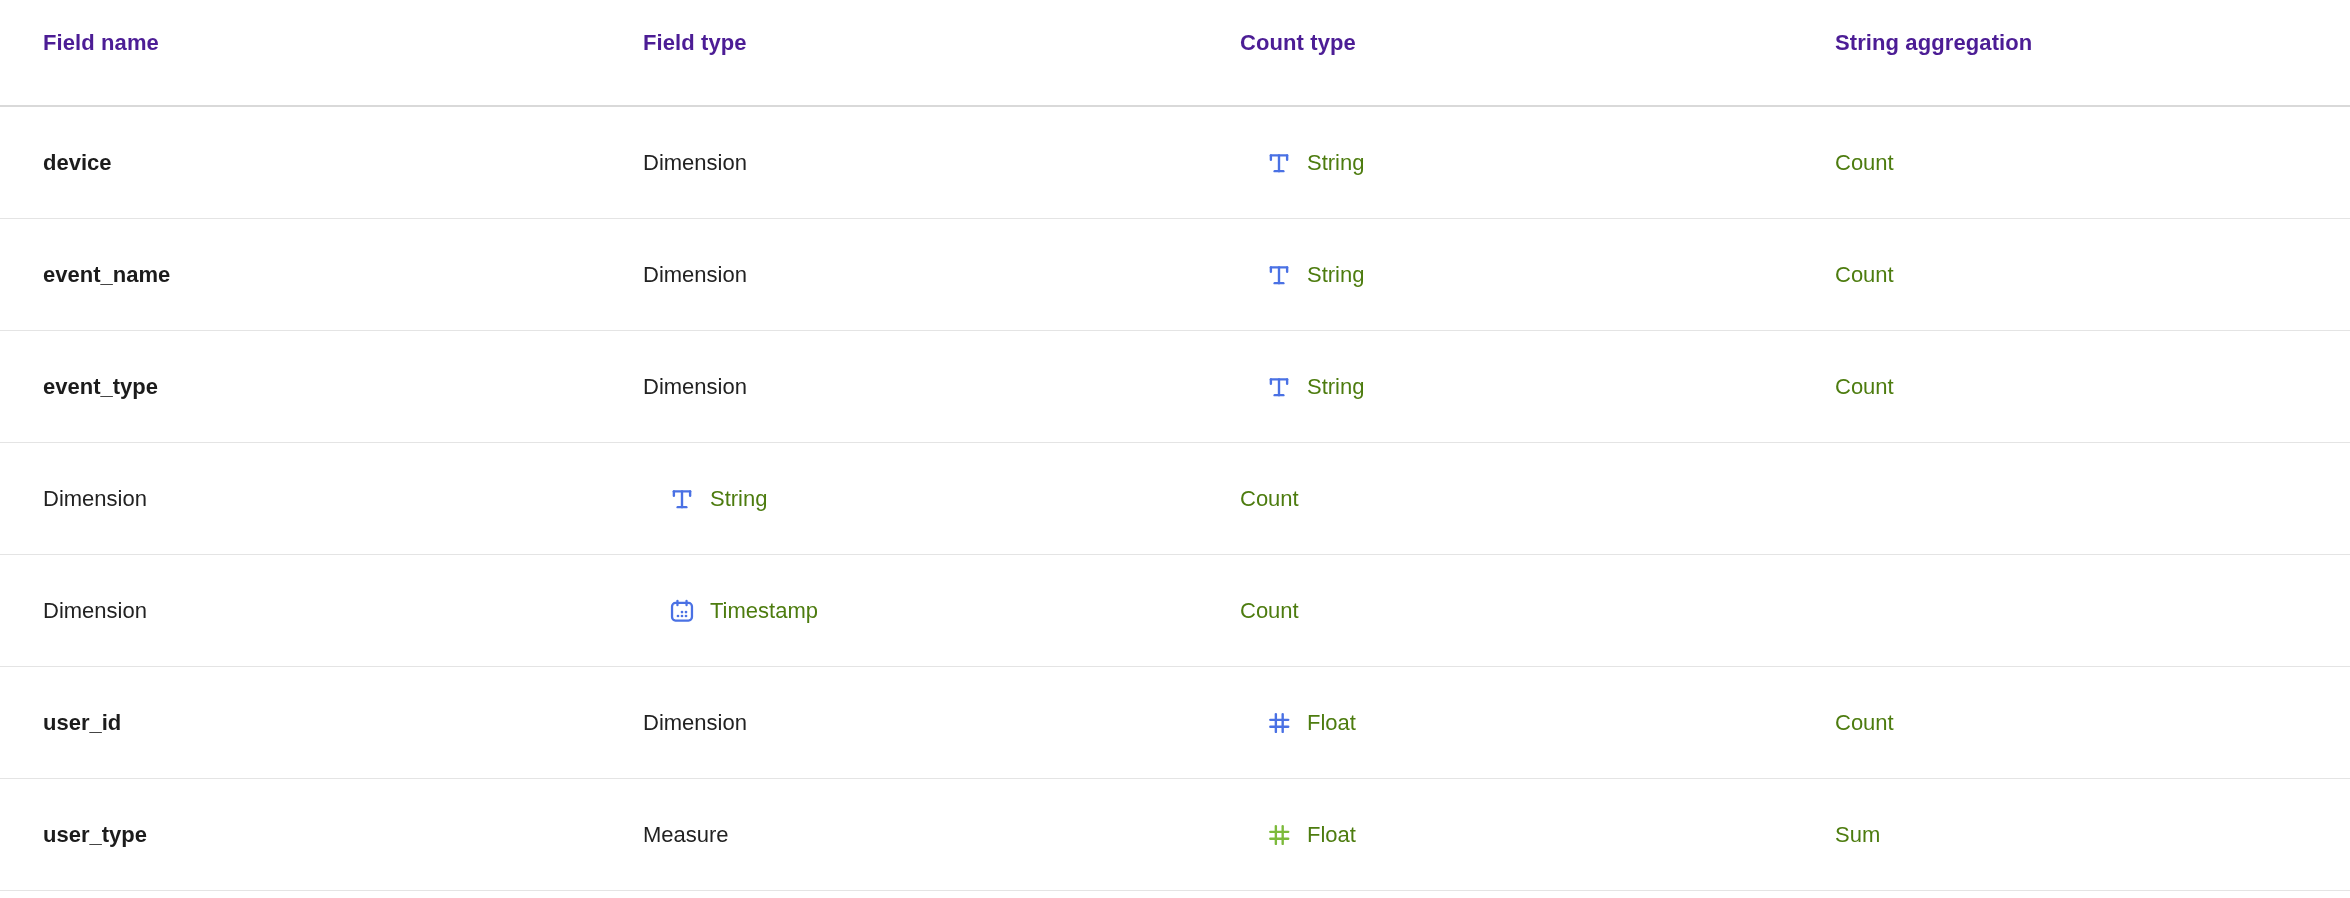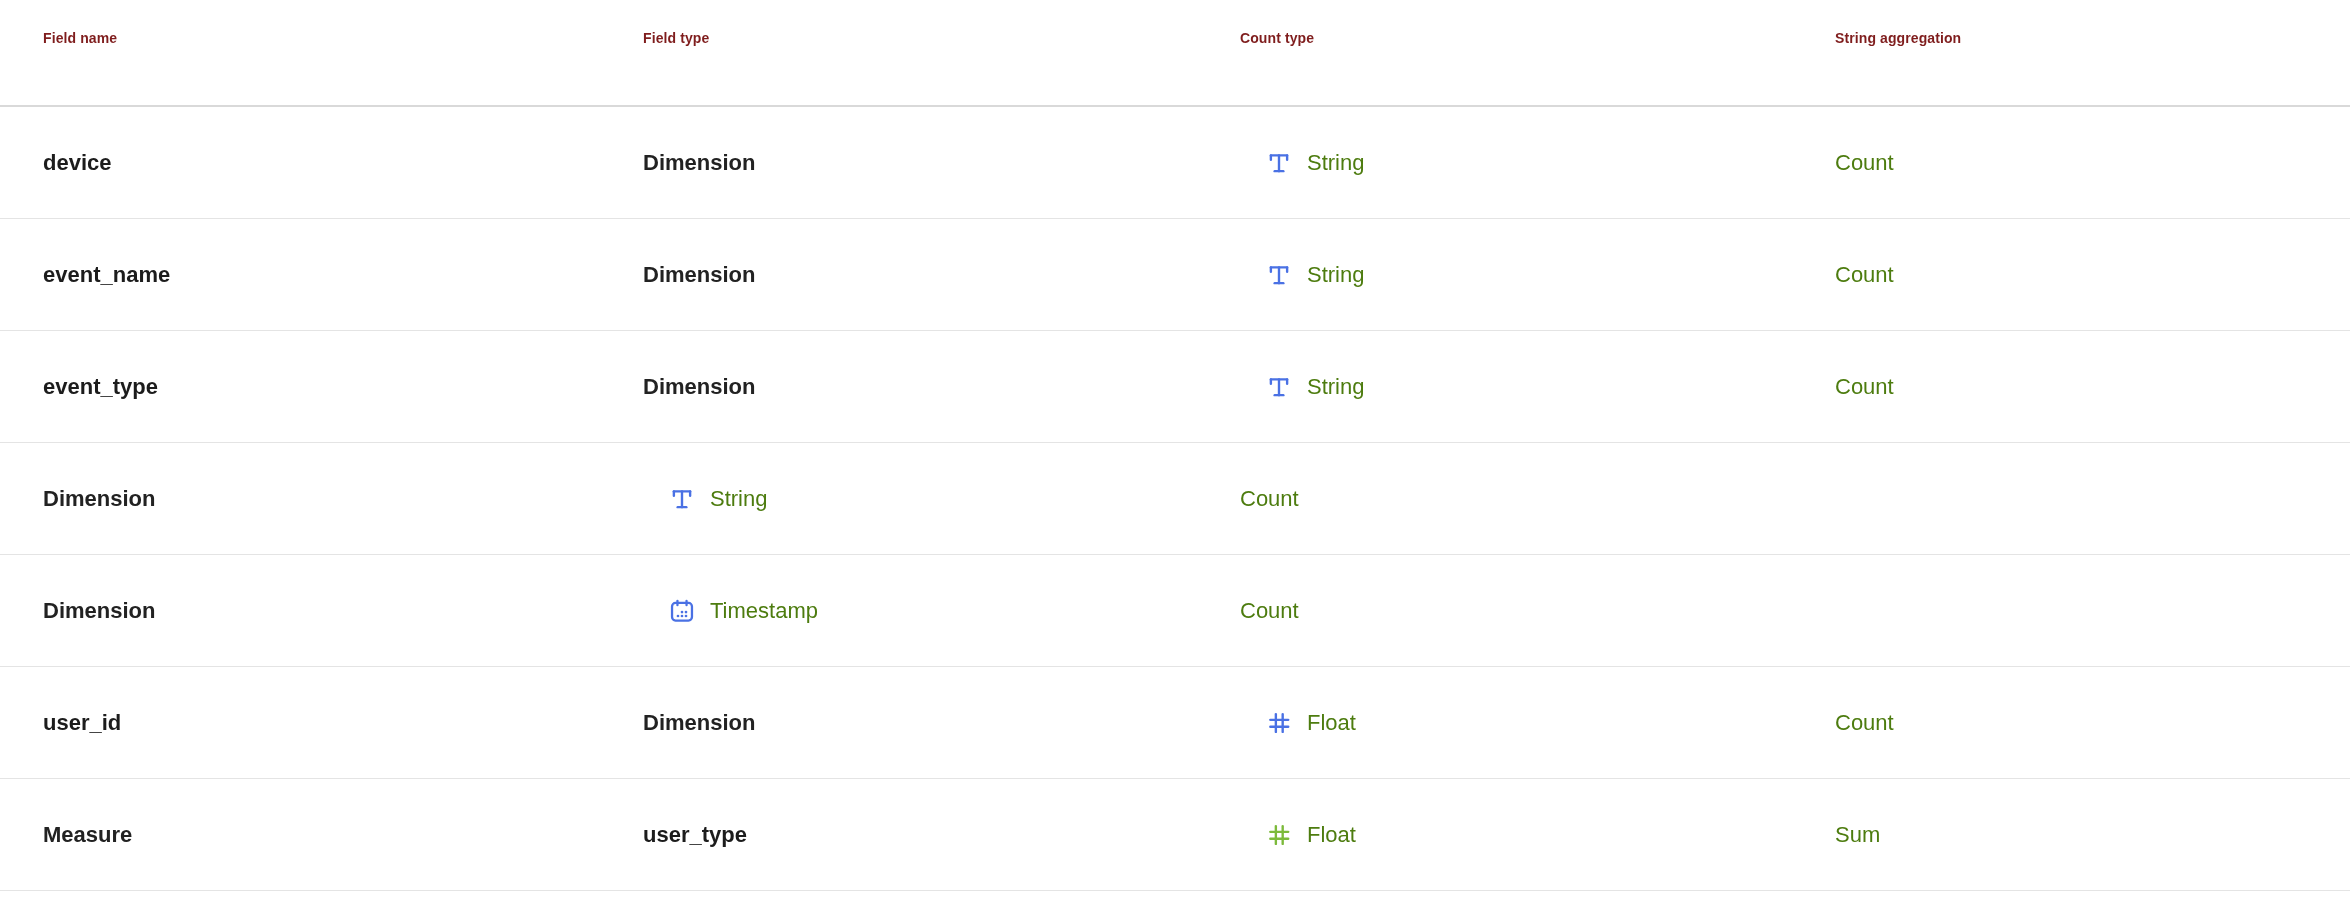--- a/index.html
+++ b/index.html
@@ -17,40 +17,40 @@
     padding-left: 43px;
     box-sizing: border-box;
   }
   .thead {
     height: 107px;
     align-items: flex-start;
     padding-top: 30px;
     border-bottom: 2px solid #d9d9d9;
   }
   .th {
-    font-size: 14px;
+    font-size: 22px;
     font-weight: 700;
-    color: #7f1d1d;
+    color: #4c1d95;
     letter-spacing: 0.1px;
   }
   .trow {
     height: 112px;
     align-items: center;
     border-bottom: 1px solid #e4e4e4;
     text-align: right;
   }
   .cell { display: flex; align-items: center; }
   .fname {
     font-size: 22px;
     font-weight: 700;
     color: #1c1c1c;
   }
   .ftype {
     font-size: 22px;
-    font-weight: 700;
+    font-weight: 400;
     color: #222222;
   }
   .c3 { padding-left: 26px; gap: 15px; }
   .icon {
     width: 26px;
     height: 26px;
     display: inline-flex;
     align-items: center;
     justify-content: center;
     flex: 0 0 auto;
@@ -210,24 +210,24 @@
           </span>
       <span class="dtype">Float</span>
     </div>
     <div class="cell">
       <span class="agg">Count</span>
     </div>
   </div>
 
   <div class="grid-row trow">
     <div class="cell">
+      <span class="fname">user_type</span>
+    </div>
+    <div class="cell">
       <span class="ftype">Measure</span>
-    </div>
-    <div class="cell">
-      <span class="fname">user_type</span>
     </div>
     <div class="cell c3">
       <span class="icon" style="color: rgb(124, 186, 59);">
             <svg viewBox="0 0 24 24" fill="none" stroke="currentColor" stroke-width="2.2" stroke-linecap="round">
               <path d="M9.1 3.8 V20.2"></path>
               <path d="M15.4 3.8 V20.2"></path>
               <path d="M4 9.1 H20.5"></path>
               <path d="M4 15.4 H20.5"></path>
             </svg>
           </span>

